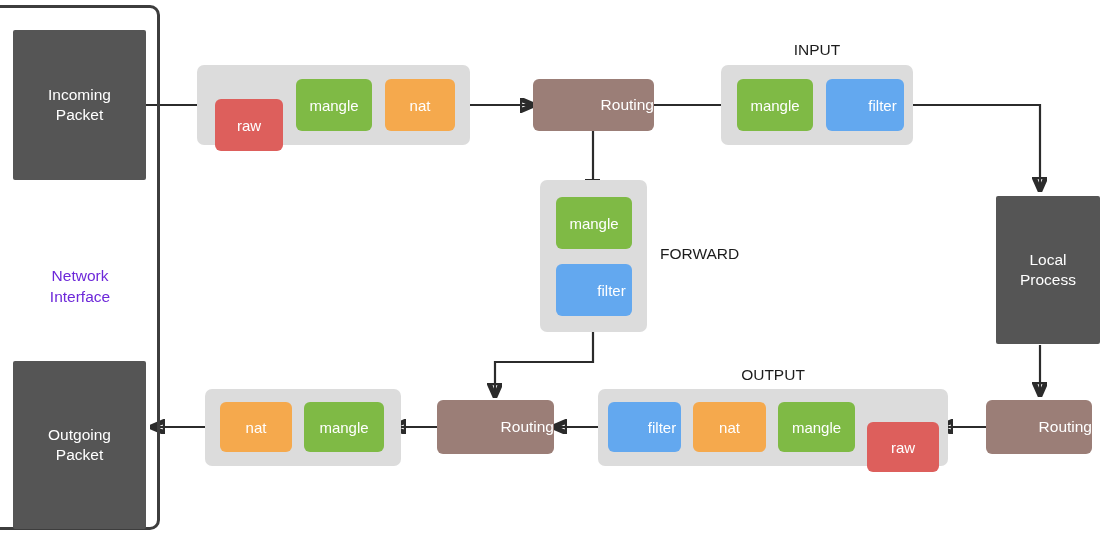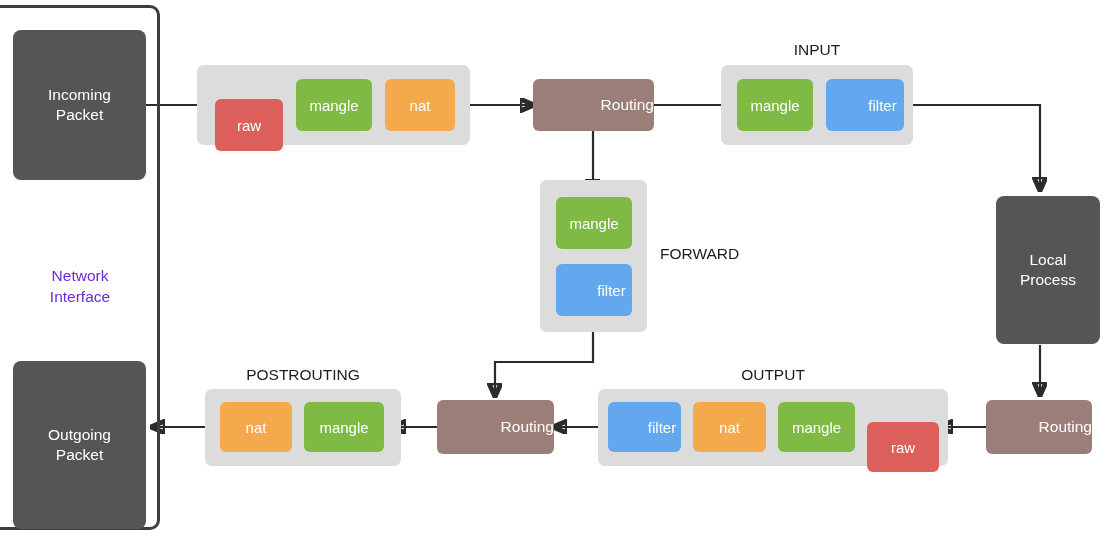--- a/index.html
+++ b/index.html
@@ -39,21 +39,21 @@
     color: #6d28d9;
     line-height: 1.35;
     white-space: pre-line;
     margin-top: 18px;
   }
 
   
   .node-dark {
     position: absolute;
     background: #555555;
-    border-radius: 8px;
+    border-radius: 2px;
     color: #ffffff;
     font-size: 15.5px;
     line-height: 1.3;
     display: flex;
     align-items: center;
     justify-content: center;
     text-align: center;
     white-space: pre-line;
     box-sizing: border-box;
   }
@@ -238,21 +238,20 @@
     <span>mangle</span>
   </div>
   <div class="chip chip-raw" style="left:867px; top:402px; width:72px; height:50px;">
     <span>raw</span>
   </div>
 
   <div class="node-routing" style="left:437px; top:400px; width:117px; height:54px;">
     <span>Routing</span>
   </div>
 
-  <div class="chain-title" style="left:205px; top:366px; width:196px;">POSTROUTING</div>
   <div class="chain-group" style="left:205px; top:389px; width:196px; height:77px;"></div>
   <div class="chip chip-nat" style="left:220px; top:402px; width:72px; height:50px;">
     <span>nat</span>
   </div>
   <div class="chip chip-mangle" style="left:304px; top:402px; width:80px; height:50px;">
     <span>mangle</span>
   </div>
 
 </div>
 

